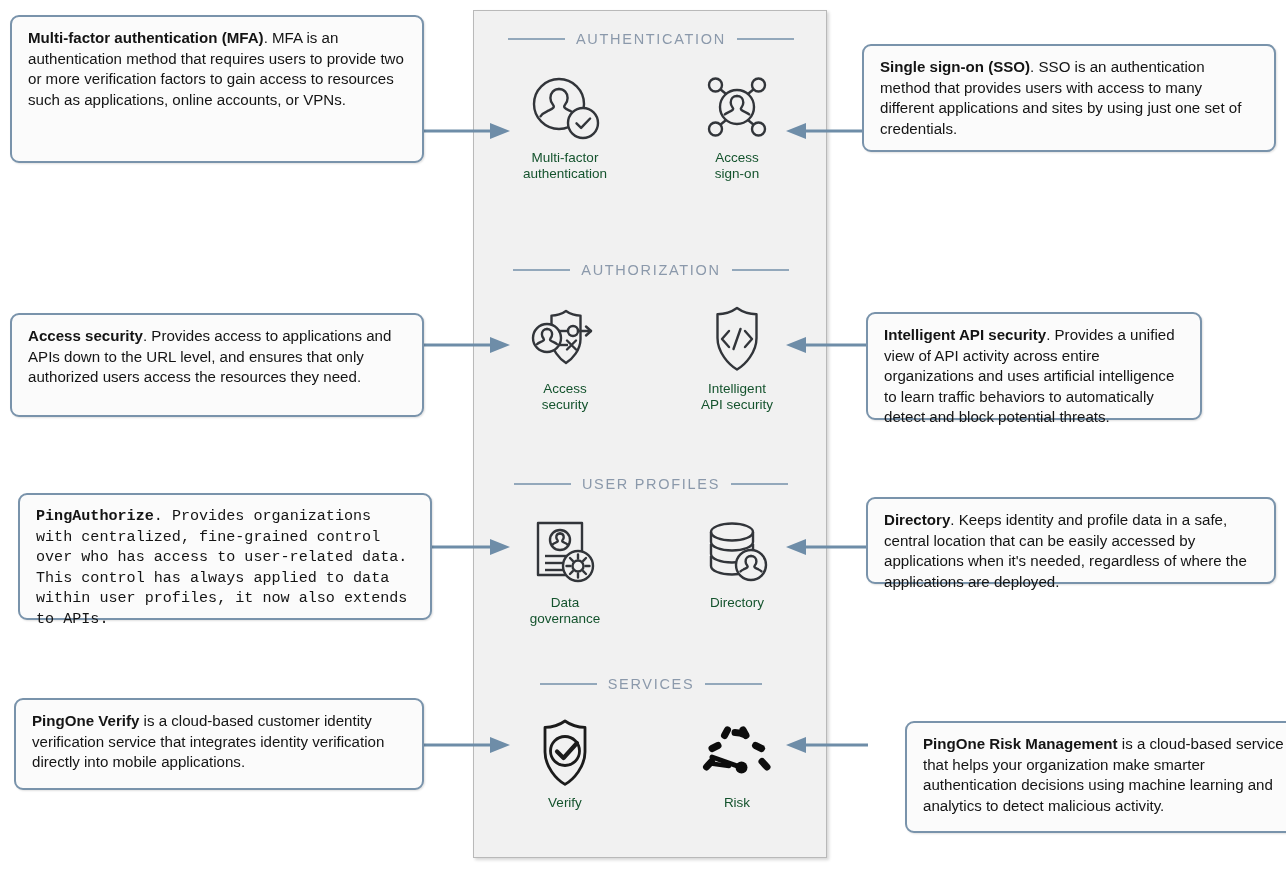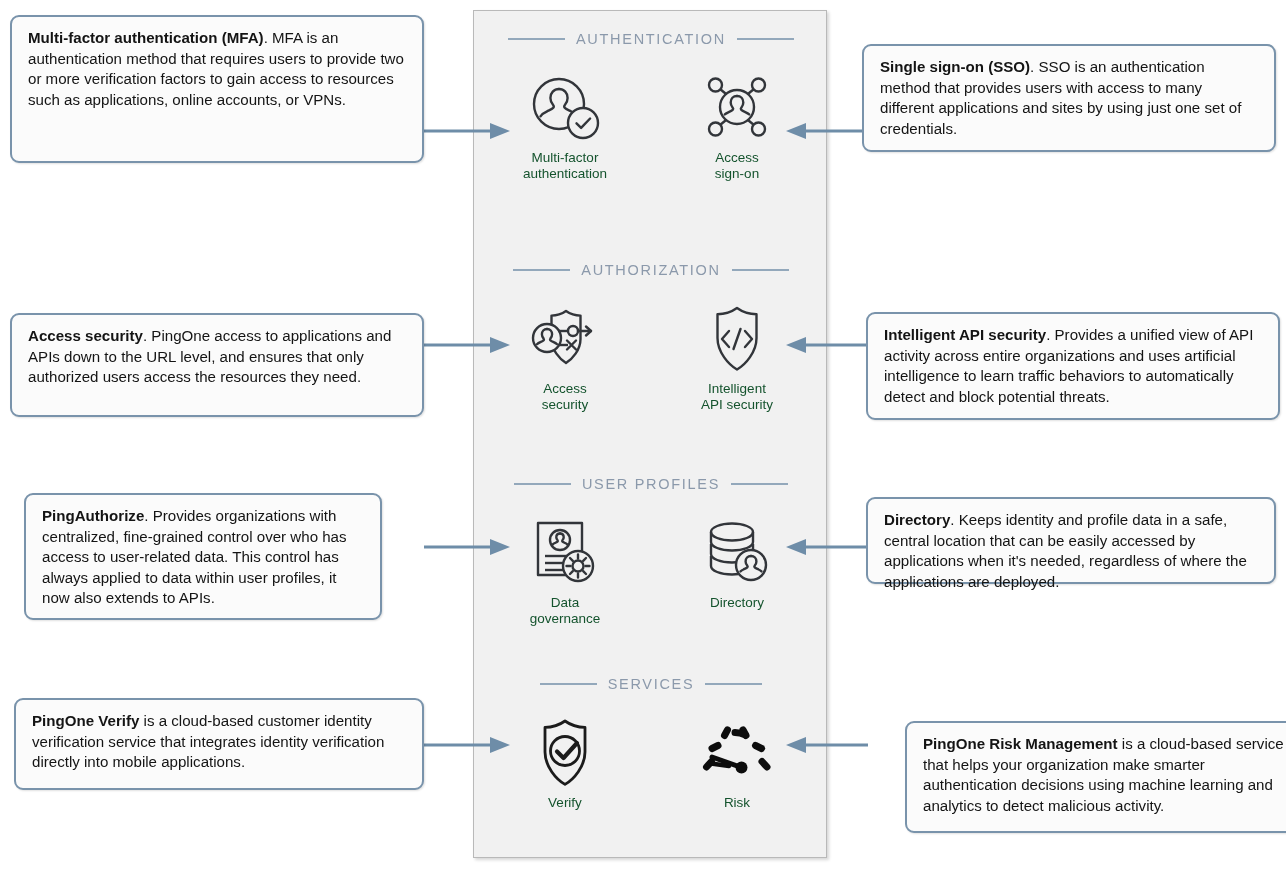--- a/index.html
+++ b/index.html
@@ -317,36 +317,36 @@
 <svg class="connector" style="left:786px; top:734px; width:82px;" viewBox="0 0 82 22">
   <line x1="20" y1="11" x2="82" y2="11" stroke="#6e8da8" stroke-width="3"></line>
   <path d="M20 3 L0 11 L20 19 Z" fill="#6e8da8"></path>
 </svg>
 
 <div class="callout" style="left:10px; top:15px; width:414px; height:148px;">
   <b>Multi-factor authentication (MFA)</b><span>. MFA is an authentication method that requires users to provide two or more verification factors to gain access to resources such as applications, online accounts, or VPNs.</span>
 </div>
 
 <div class="callout" style="left:10px; top:313px; width:414px; height:104px;">
-  <b>Access security</b><span>. PingOne access to applications and APIs down to the URL level, and ensures that only authorized users access the resources they need.</span>
-</div>
-
-<div class="callout" style="left:24px; top:493px; width:358px; height:127px;">
+  <b>Access security</b><span>. Provides access to applications and APIs down to the URL level, and ensures that only authorized users access the resources they need.</span>
+</div>
+
+<div class="callout" style="left:18px; top:493px; width:414px; height:127px;font-family:Liberation Mono, monospace;">
   <b>PingAuthorize</b><span>. Provides organizations with centralized, fine-grained control over who has access to user-related data. This control has always applied to data within user profiles, it now also extends to APIs.</span>
 </div>
 
 <div class="callout" style="left:14px; top:698px; width:410px; height:92px;">
   <b>PingOne Verify</b><span> is a cloud-based customer identity verification service that integrates identity verification directly into mobile applications.</span>
 </div>
 
 <div class="callout" style="left:862px; top:44px; width:414px; height:108px;">
   <b>Single sign-on (SSO)</b><span>. SSO is an authentication method that provides users with access to many different applications and sites by using just one set of credentials.</span>
 </div>
 
-<div class="callout" style="left:866px; top:312px; width:414px; height:108px;">
+<div class="callout" style="left:866px; top:312px; width:336px; height:108px;">
   <b>Intelligent API security</b><span>. Provides a unified view of API activity across entire organizations and uses artificial intelligence to learn traffic behaviors to automatically detect and block potential threats.</span>
 </div>
 
 <div class="callout" style="left:866px; top:497px; width:410px; height:87px;">
   <b>Directory</b><span>. Keeps identity and profile data in a safe, central location that can be easily accessed by applications when it's needed, regardless of where the applications are deployed.</span>
 </div>
 
 <div class="callout" style="left:905px; top:697px; width:410px; height:112px;margin-top:24px;">
   <b>PingOne Risk Management</b><span> is a cloud-based service that helps your organization make smarter authentication decisions using machine learning and analytics to detect malicious activity.</span>
 </div>

